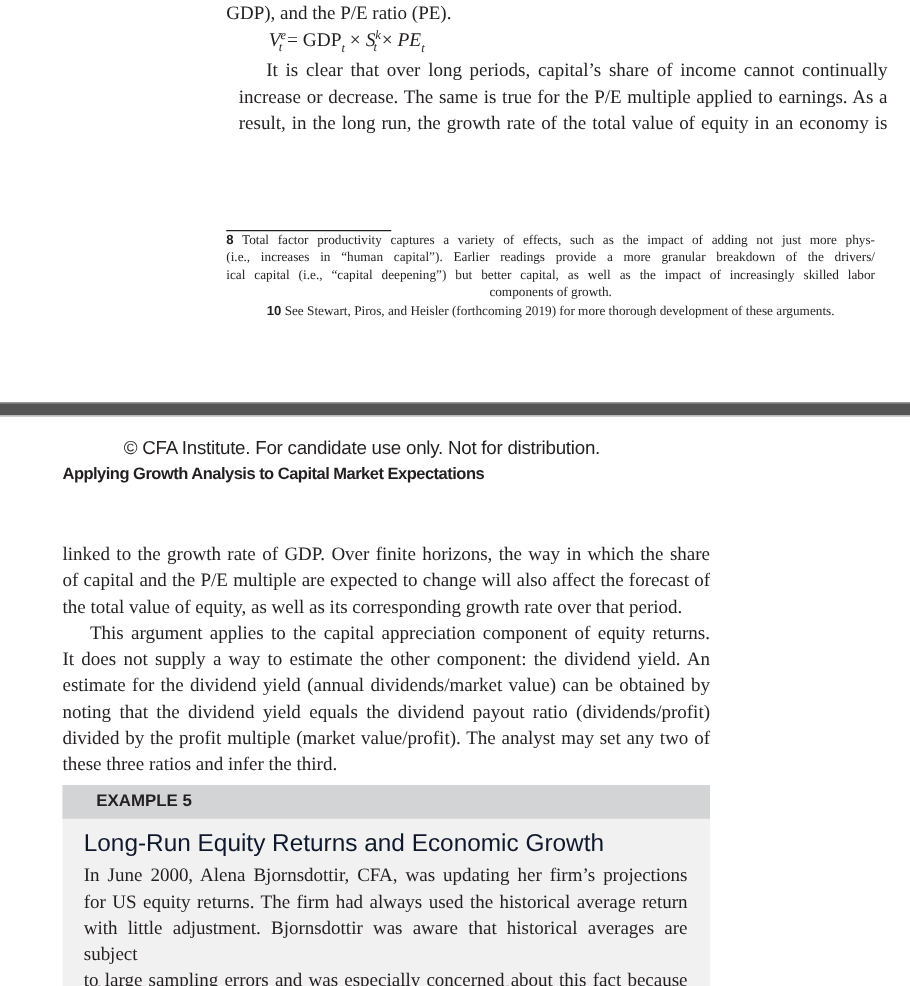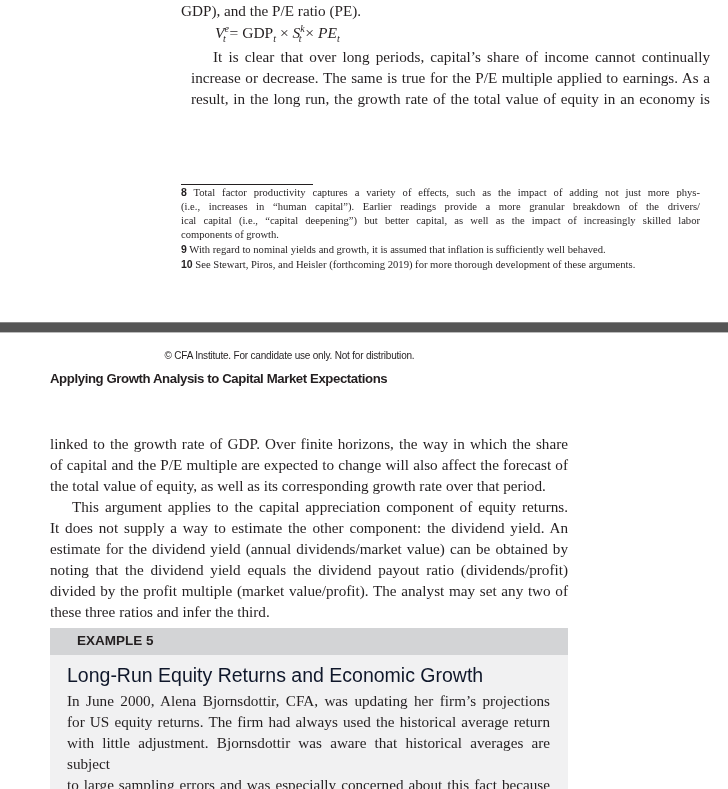--- a/index.html
+++ b/index.html
@@ -1,31 +1,31 @@
 <!DOCTYPE html>
 <html><head>
 <meta charset="utf-8">
 <style>
   html, body { margin:0; padding:0; background:#ffffff; }
   body { width:728px; height:789px; position:relative; overflow:hidden; font-family:"Liberation Serif", serif; color:#231f20; }
   .abs { position:absolute; }
   .serif { font-family:"Liberation Serif", serif; }
   .body-text { font-size:15.2px; line-height:21px; text-align:justify; text-align-last:left; }
-  .line { white-space:nowrap; display:block; }
+  .line { white-space:nowrap; display:block;text-align:center; }
   .just { text-align:justify; text-align-last:justify; white-space:normal; }
   #top-para { left:181px; top:0px; width:519px; }
   #formula { left:215px; top:23px; font-size:15.5px; font-style:italic; white-space:nowrap; }
   #formula .up { font-style:normal; }
   #formula sup, #formula sub { font-size:10px; }
   #para2 { left:181px; top:46px; width:519px;margin-left:10px; }
   #fn-rule { left:181px; top:184px; width:132px; height:1px; background:#231f20; }
   #footnotes { left:181px; top:185px; width:519px; font-size:10.6px; line-height:14px; }
   .fn-num { font-family:"Liberation Sans", sans-serif; font-weight:bold; font-size:10.5px; }
   #page-divider { left:0; top:322px; width:728px; height:9px; background:#555555; border-top:1px solid #888; border-bottom:1px solid #bbb; }
-  #copyright { left:0; top:350px; width:579px; text-align:center; font-family:"Liberation Sans", sans-serif; font-size:10px; color:#231f20; letter-spacing:-0.2px; }
+  #copyright { left:0; top:350px; width:579px; text-align:center; font-family:"Liberation Sans", sans-serif; font-size:15px; color:#231f20; letter-spacing:-0.2px; }
   #running-head { left:50px; top:371px; font-family:"Liberation Sans", sans-serif; font-weight:bold; font-size:13.2px; letter-spacing:-0.4px; color:#231f20; }
   #para3 { left:50px; top:433px; width:518px; }
   #example-box { left:50px; top:628px; width:518px; height:161px; background:#f1f1f2; }
   #example-header { left:50px; top:628px; width:518px; height:27px; background:#d3d4d6; }
   #example-label { left:61px; top:633px; font-family:"Liberation Sans", sans-serif; font-weight:bold; font-size:13.5px; color:#231f20;padding-left:16px; }
   #example-title { left:67px; top:664px; font-family:"Liberation Sans", sans-serif; font-size:19.5px; color:#0f172a; white-space:nowrap; }
   #example-body { left:67px; top:690px; width:483px; }
   #cut-line { left:67px; top:784px; width:483px; height:5px; overflow:hidden; }
   .indent { text-indent:22px; }
 </style>
@@ -55,23 +55,20 @@
 <div class="abs" id="fn-rule"></div>
 
 <div class="abs serif" id="footnotes">
   <div>
     <span class="line just"><span class="fn-num">8</span> <span>Total factor productivity captures a variety of effects, such as the impact of adding not just more phys-</span></span>
     <span class="line just">(i.e., increases in “human capital”). Earlier readings provide a more granular breakdown of the drivers/</span>
     <span class="line just">ical capital (i.e., “capital deepening”) but better capital, as well as the impact of increasingly skilled labor</span>
     <span class="line">components of growth.</span>
   </div>
   <div>
-    <span class="line"><span class="fn-num">9</span> <span>With regard to nominal yields and growth, it is assumed that inflation is sufficiently well behaved.</span></span>
-  </div>
-  <div>
     <span class="line"><span class="fn-num">10</span> <span>See Stewart, Piros, and Heisler (forthcoming 2019) for more thorough development of these arguments.</span></span>
   </div>
 </div>
 
 <div class="abs" id="page-divider"></div>
 
 <div class="abs" id="copyright">© CFA Institute. For candidate use only. Not for distribution.</div>
 <div class="abs" id="running-head">Applying Growth Analysis to Capital Market Expectations</div>
 
 <div class="abs serif body-text" id="para3">

